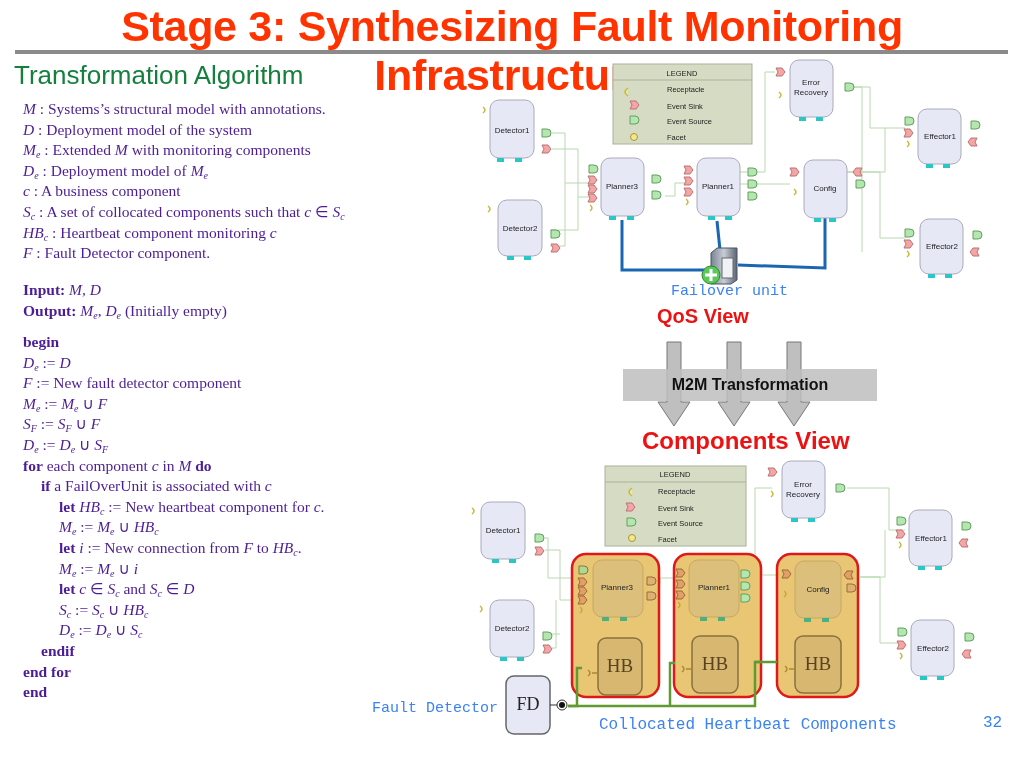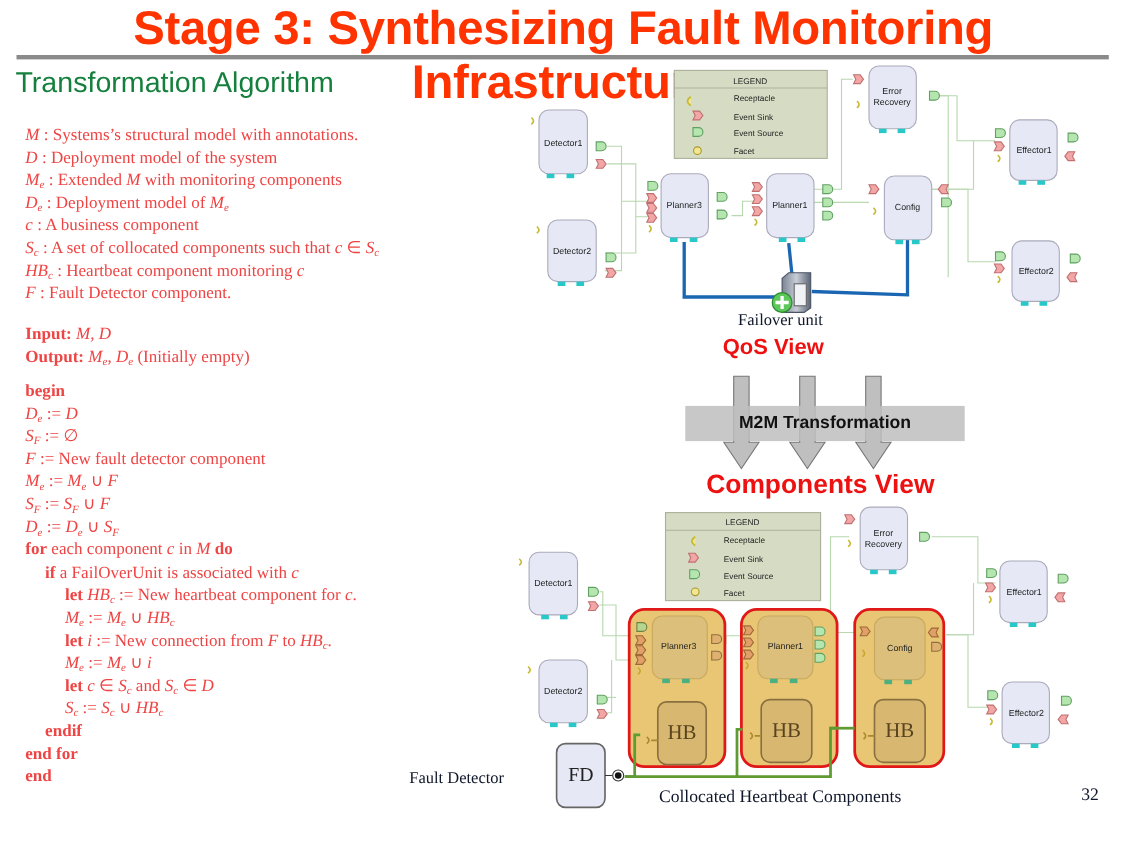--- a/index.html
+++ b/index.html
@@ -1,27 +1,27 @@
 <!DOCTYPE html>
 <html><head>
 <meta charset="utf-8">
 <style>
   html, body { margin:0; padding:0; }
   body { width:1024px; height:768px; background:#ffffff; position:relative; overflow:hidden; font-family:"Liberation Sans", sans-serif; }
   .title { position:absolute; left:0; top:2px; width:1024px; text-align:center; color:#ff3300; font-weight:bold; font-size:43px; font-family:"Liberation Sans", sans-serif; letter-spacing:-0.3px; }
   .rule { position:absolute; left:15px; top:50px; width:993px; height:4px; background:#8a8a8a; }
   .subtitle { position:absolute; left:14px; top:60px; font-size:26px; color:#15803d; font-family:"Liberation Sans", sans-serif; }
-  .algo { position:absolute; left:23px; font-family:"Liberation Serif", serif; font-size:15.5px; color:#ef4444; white-space:nowrap; line-height:20.6px;margin-top:14px; }
+  .algo { position:absolute; left:23px; font-family:"Liberation Serif", serif; font-size:15.5px; color:#4c1d95; white-space:nowrap; line-height:20.6px; }
   .algo .ln { height:20.6px; }
   .algo i { font-style:italic; }
   .algo sub { font-size:10px; font-style:italic; vertical-align:-3px; }
   .algo b { font-weight:bold; }
   .ind1 { padding-left:18px; }
   .ind2 { padding-left:36px; }
-  .label-txt { position:absolute; font-family:Liberation Serif, serif; color:#0f172a; white-space:nowrap;text-align:right; }
+  .label-txt { position:absolute; font-family:Liberation Mono, monospace; color:#3b82f6; white-space:nowrap;text-align:right; }
   .red-h { position:absolute; color:#ee1111; font-weight:bold; font-family:"Liberation Sans", sans-serif; white-space:nowrap; }
   .m2m { position:absolute; left:623px; top:369px; width:254px; height:32px; background:rgba(190,190,190,0.85); font-weight:bold; font-size:16px; color:#111; text-align:center; line-height:32px; }
   svg { position:absolute; left:0; top:0; }
   .comp-txt { font-family:"Liberation Sans", sans-serif; font-size:8px; fill:#222; }
   .leg-txt { font-family:"Liberation Sans", sans-serif; font-size:7.5px; fill:#222; }
   .hb-txt { font-family:"Liberation Serif", serif; font-size:19px; fill:#5a4420; }
   .fd-txt { font-family:"Liberation Serif", serif; font-size:18px; fill:#222; }
 </style>
 </head>
 <body>
@@ -42,33 +42,33 @@
 </div>
 
 <div class="algo" style="top:280px;">
   <div class="ln"><b>Input:</b><i> M, D</i></div>
   <div class="ln"><b>Output:</b> <i>M<sub>e</sub></i>, <i>D<sub>e</sub></i> (Initially empty)</div>
 </div>
 
 <div class="algo" style="top:332px;">
   <div class="ln"><b>begin</b></div>
   <div class="ln"><i>D<sub>e</sub></i> := <i>D</i></div>
-  <div class="ln"><i>S<sub>F</sub></i> := ∅</div>
   <div class="ln"><i>F</i> := New fault detector component</div>
   <div class="ln"><i>M<sub>e</sub></i> := <i>M<sub>e</sub></i> ∪ <i>F</i></div>
   <div class="ln"><i>S<sub>F</sub></i> := <i>S<sub>F</sub></i> ∪ <i>F</i></div>
   <div class="ln"><i>D<sub>e</sub></i> := <i>D<sub>e</sub></i> ∪ <i>S<sub>F</sub></i></div>
   <div class="ln"><b>for</b> each component <i>c</i> in <i>M</i> <b>do</b></div>
   <div class="ln ind1"><b>if</b> a FailOverUnit is associated with <i>c</i></div>
   <div class="ln ind2"><b>let</b> <i>HB<sub>c</sub></i> := New heartbeat component for <i>c</i>.</div>
   <div class="ln ind2"><i>M<sub>e</sub></i> := <i>M<sub>e</sub></i> ∪ <i>HB<sub>c</sub></i></div>
   <div class="ln ind2"><b>let</b> <i>i</i> := New connection from <i>F</i> to <i>HB<sub>c</sub></i>.</div>
   <div class="ln ind2"><i>M<sub>e</sub></i> := <i>M<sub>e</sub></i> ∪ <i>i</i></div>
   <div class="ln ind2"><b>let</b> <i>c</i> ∈ <i>S<sub>c</sub></i> and <i>S<sub>c</sub></i> ∈ <i>D</i></div>
   <div class="ln ind2"><i>S<sub>c</sub></i> := <i>S<sub>c</sub></i> ∪ <i>HB<sub>c</sub></i></div>
+  <div class="ln ind2"><i>D<sub>e</sub></i> := <i>D<sub>e</sub></i> ∪ <i>S<sub>c</sub></i></div>
   <div class="ln ind1"><b>endif</b></div>
   <div class="ln"><b>end for</b></div>
   <div class="ln"><b>end</b></div>
 </div>
 
 <svg width="1024" height="768">
   <defs>
     <linearGradient id="srv" x1="0" x2="1">
       <stop offset="0" stop-color="#7a8494"></stop>
       <stop offset="0.5" stop-color="#c8ccd6"></stop>

